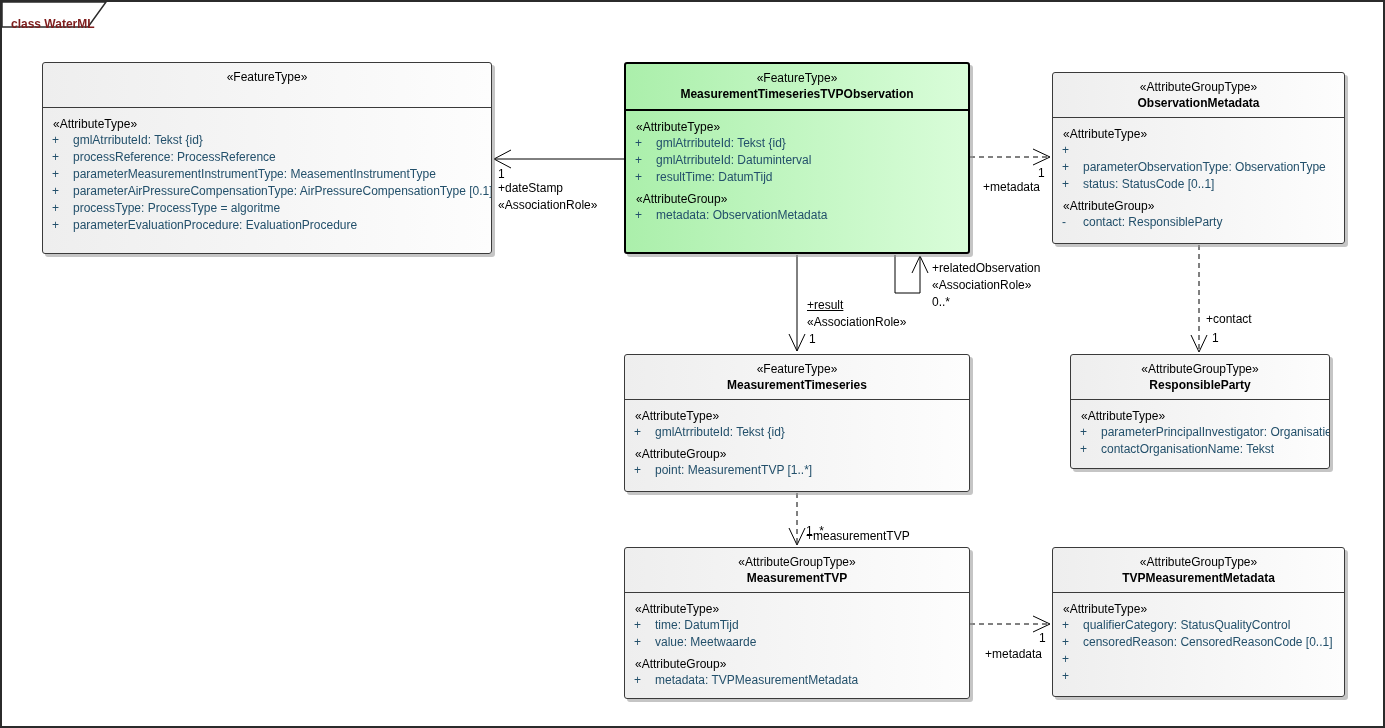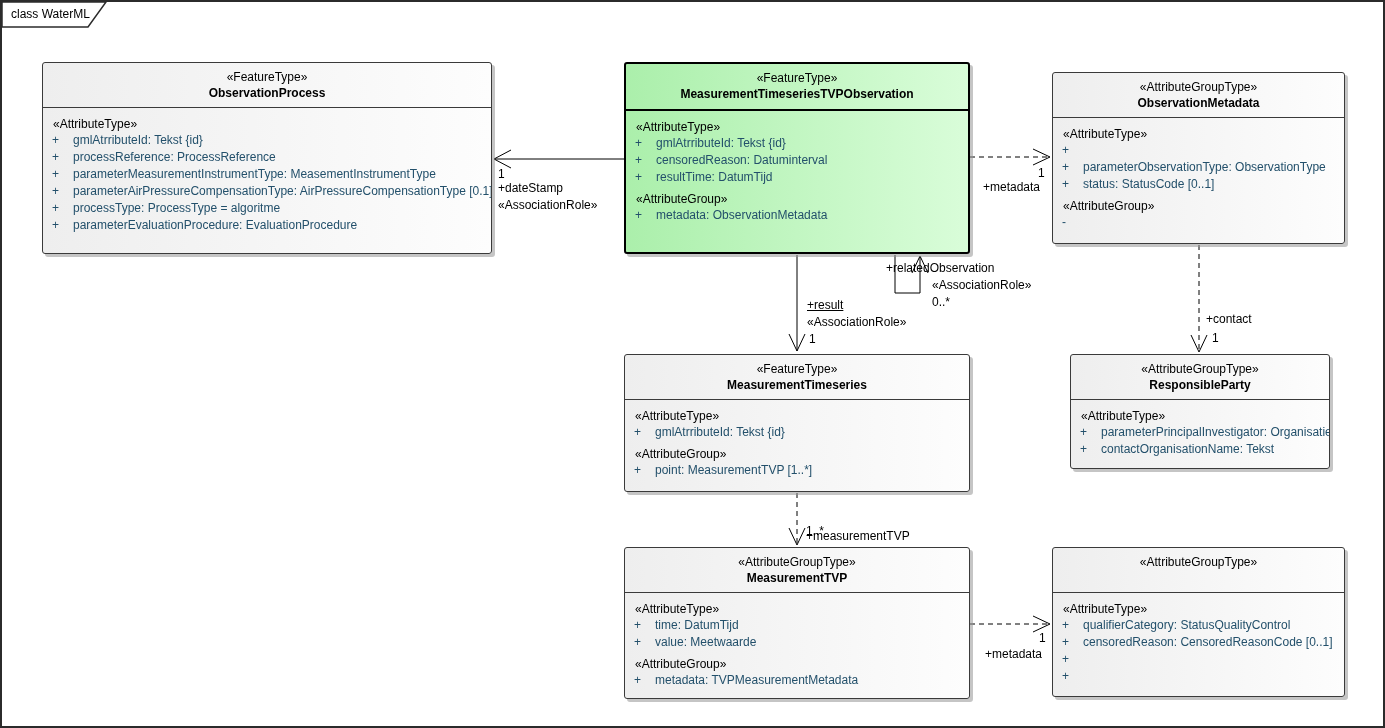--- a/index.html
+++ b/index.html
@@ -8,22 +8,22 @@
     background:#ffffff;
     width:1385px; height:728px;
     position:relative; overflow:hidden;
   }
   #frame {
     position:absolute; left:0; top:0; width:1385px; height:728px;
     border:2px solid #2b2b2b; background:#ffffff;
   }
   #frame-tab-shape { position:absolute; left:0; top:0; }
   #frame-title {
-    position:absolute; left:9px; top:5px;
-    font-size:12px; font-weight:normal; color:#000000;
+    position:absolute; left:9px; top:15px;
+    font-size:12px; font-weight:bold; color:#7f1d1d;
     white-space:nowrap;
   }
   .uml-class {
     position:absolute;
     background:linear-gradient(90deg, #eeeeee 0%, #fdfdfd 100%);
     border:1px solid #3a3a3a;
     border-radius:3px;
     box-shadow:3px 3px 0 rgba(150,150,150,0.55);
     overflow:hidden;
     font-size:12px;
@@ -87,41 +87,40 @@
     <path d="M1031,614 L1048,622 L1031,630" stroke="#000" stroke-width="1" fill="none"></path>
   </svg>
 
   <div class="conn-label" style="left:496px; top:165px;">1</div>
   <div class="conn-label" style="left:496px; top:179px;">+dateStamp</div>
   <div class="conn-label" style="left:496px; top:196px;">«AssociationRole»</div>
 
   <div class="conn-label" style="left:1036px; top:164px;">1</div>
   <div class="conn-label" style="left:981px; top:178px;">+metadata</div>
 
-  <div class="conn-label" style="left:884px; top:259px;">+relatedObservation</div>
+  <div class="conn-label" style="left:930px; top:259px;">+relatedObservation</div>
   <div class="conn-label" style="left:930px; top:276px;">«AssociationRole»</div>
   <div class="conn-label" style="left:930px; top:293px;">0..*</div>
 
   <div class="conn-label" style="left:805px; top:296px;text-decoration:underline;">+result</div>
   <div class="conn-label" style="left:805px; top:313px;">«AssociationRole»</div>
   <div class="conn-label" style="left:807px; top:330px;">1</div>
 
   <div class="conn-label" style="left:804px; top:506px;margin-top:21px;">+measurementTVP</div>
   <div class="conn-label" style="left:804px; top:522px;">1..*</div>
 
   <div class="conn-label" style="left:1204px; top:310px;">+contact</div>
   <div class="conn-label" style="left:1210px; top:329px;">1</div>
 
   <div class="conn-label" style="left:1037px; top:629px;">1</div>
   <div class="conn-label" style="left:983px; top:645px;">+metadata</div>
 
   <div class="uml-class" style="left:40px; top:60px; width:450px; height:192px;">
     <div class="cls-header">
       <div class="cls-stereo">«FeatureType»</div>
-      <div class="cls-name">ObservationProcess</div>
     </div>
     <div class="cls-body">
       <div class="sec-label">«AttributeType»</div>
       <div class="attr-row">
           <span class="attr-vis">+</span>
           <span class="attr-text">gmlAtrributeId: Tekst {id}</span>
         </div>
       <div class="attr-row">
           <span class="attr-vis">+</span>
           <span class="attr-text">processReference: ProcessReference</span>
@@ -151,21 +150,21 @@
       <div class="cls-name">MeasurementTimeseriesTVPObservation</div>
     </div>
     <div class="cls-body">
       <div class="sec-label">«AttributeType»</div>
       <div class="attr-row">
           <span class="attr-vis">+</span>
           <span class="attr-text">gmlAtrributeId: Tekst {id}</span>
         </div>
       <div class="attr-row">
           <span class="attr-vis">+</span>
-          <span class="attr-text">censoredReason: Datuminterval</span>
+          <span class="attr-text">gmlAtrributeId: Datuminterval</span>
         </div>
       <div class="attr-row">
           <span class="attr-vis">+</span>
           <span class="attr-text">resultTime: DatumTijd</span>
         </div>
       <div class="sec-label">«AttributeGroup»</div>
       <div class="attr-row">
           <span class="attr-vis">+</span>
           <span class="attr-text">metadata: ObservationMetadata</span>
         </div>
@@ -186,20 +185,21 @@
           <span class="attr-vis">+</span>
           <span class="attr-text">parameterObservationType: ObservationType</span>
         </div>
       <div class="attr-row">
           <span class="attr-vis">+</span>
           <span class="attr-text">status: StatusCode [0..1]</span>
         </div>
       <div class="sec-label">«AttributeGroup»</div>
       <div class="attr-row">
           <span class="attr-vis">-</span>
+          <span class="attr-text">contact: ResponsibleParty</span>
         </div>
     </div>
   </div>
 
   <div class="uml-class" style="left:622px; top:352px; width:346px; height:138px;">
     <div class="cls-header">
       <div class="cls-stereo">«FeatureType»</div>
       <div class="cls-name">MeasurementTimeseries</div>
     </div>
     <div class="cls-body">
@@ -253,20 +253,21 @@
       <div class="attr-row">
           <span class="attr-vis">+</span>
           <span class="attr-text">metadata: TVPMeasurementMetadata</span>
         </div>
     </div>
   </div>
 
   <div class="uml-class" style="left:1050px; top:545px; width:293px; height:150px;">
     <div class="cls-header">
       <div class="cls-stereo">«AttributeGroupType»</div>
+      <div class="cls-name">TVPMeasurementMetadata</div>
     </div>
     <div class="cls-body">
       <div class="sec-label">«AttributeType»</div>
       <div class="attr-row">
           <span class="attr-vis">+</span>
           <span class="attr-text">qualifierCategory: StatusQualityControl</span>
         </div>
       <div class="attr-row">
           <span class="attr-vis">+</span>
           <span class="attr-text">censoredReason: CensoredReasonCode [0..1]</span>

